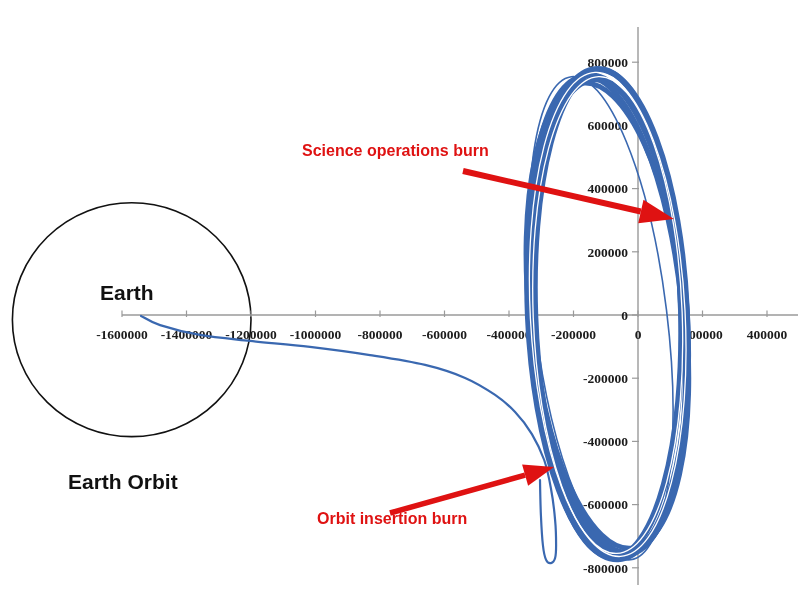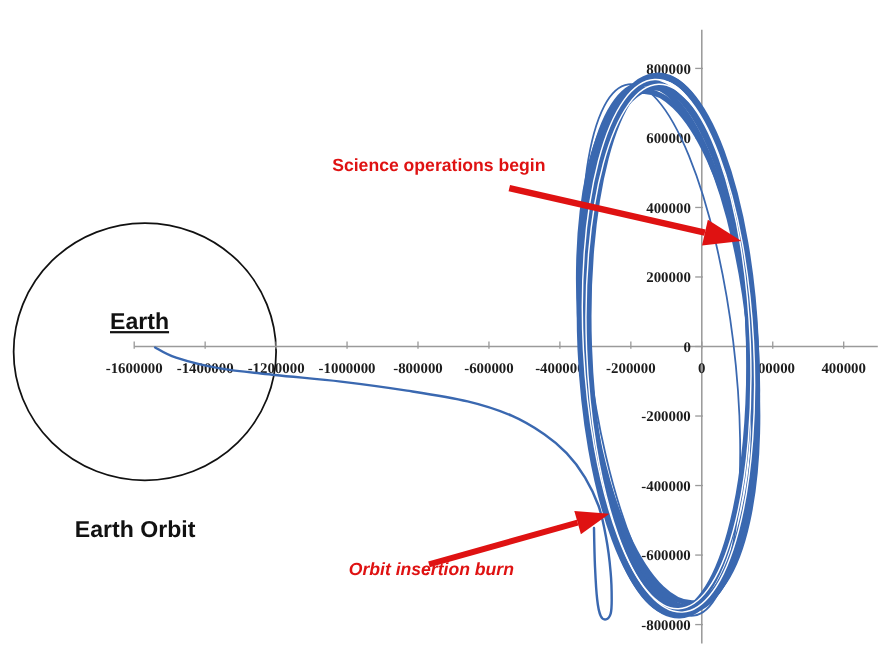--- a/index.html
+++ b/index.html
@@ -9,24 +9,24 @@
     font-family:"Liberation Sans", sans-serif;
   }
   #plot{position:absolute;left:0;top:0;}
   .tick-label{
     font-family:"Liberation Serif", serif;
     font-weight:700;
     font-size:13.5px;
     fill:#1c1c1c;
   }
   .lbl{position:absolute;font-weight:bold;white-space:nowrap;color:#111;}
-  .lbl-earth{left:100px;top:281px;font-size:21px;text-decoration:underline;}
+  .lbl-earth{left:100px;top:281px;font-size:21px;}
   .lbl-lunar{left:68px;top:470px;font-size:21px;}
   .lbl-science{left:302px;top:142px;font-size:16px;}
-  .lbl-insertion{left:317px;top:510px;font-size:16px;font-style:italic;}
+  .lbl-insertion{left:317px;top:510px;font-size:16px;}
 </style>
 </head>
 <body>
 
 <svg id="plot" width="800" height="591" viewBox="0 0 800 591">
     <ellipse cx="131.7" cy="319.7" rx="119.3" ry="116.9" fill="none" stroke="#111111" stroke-width="1.6"></ellipse>
     <line x1="122" y1="315" x2="798" y2="315" stroke="#9A9A9A" stroke-width="1.4"></line>
     <line x1="638" y1="27" x2="638" y2="585" stroke="#9A9A9A" stroke-width="1.4"></line>
     <g>
       <line x1="122" y1="310.5" x2="122" y2="317" stroke="#9A9A9A" stroke-width="1.2"></line>
@@ -90,15 +90,15 @@
     <g>
       <line x1="390" y1="513" x2="525.1" y2="475.1" stroke="#DF1212" stroke-width="5.5"></line>
       <polygon points="554,467 528.1,485.7 522.1,464.5" fill="#DF1212"></polygon>
     </g>
   </svg>
 
 <div class="lbl lbl-earth">Earth</div>
 
 <div class="lbl lbl-lunar">Earth Orbit</div>
 
-<div class="lbl lbl-science" style="color: rgb(223, 18, 18);">Science operations begin</div>
+<div class="lbl lbl-science" style="color: rgb(223, 18, 18);">Science operations burn</div>
 
 <div class="lbl lbl-insertion" style="color: rgb(223, 18, 18);">Orbit insertion burn</div>
 
 </body></html>

